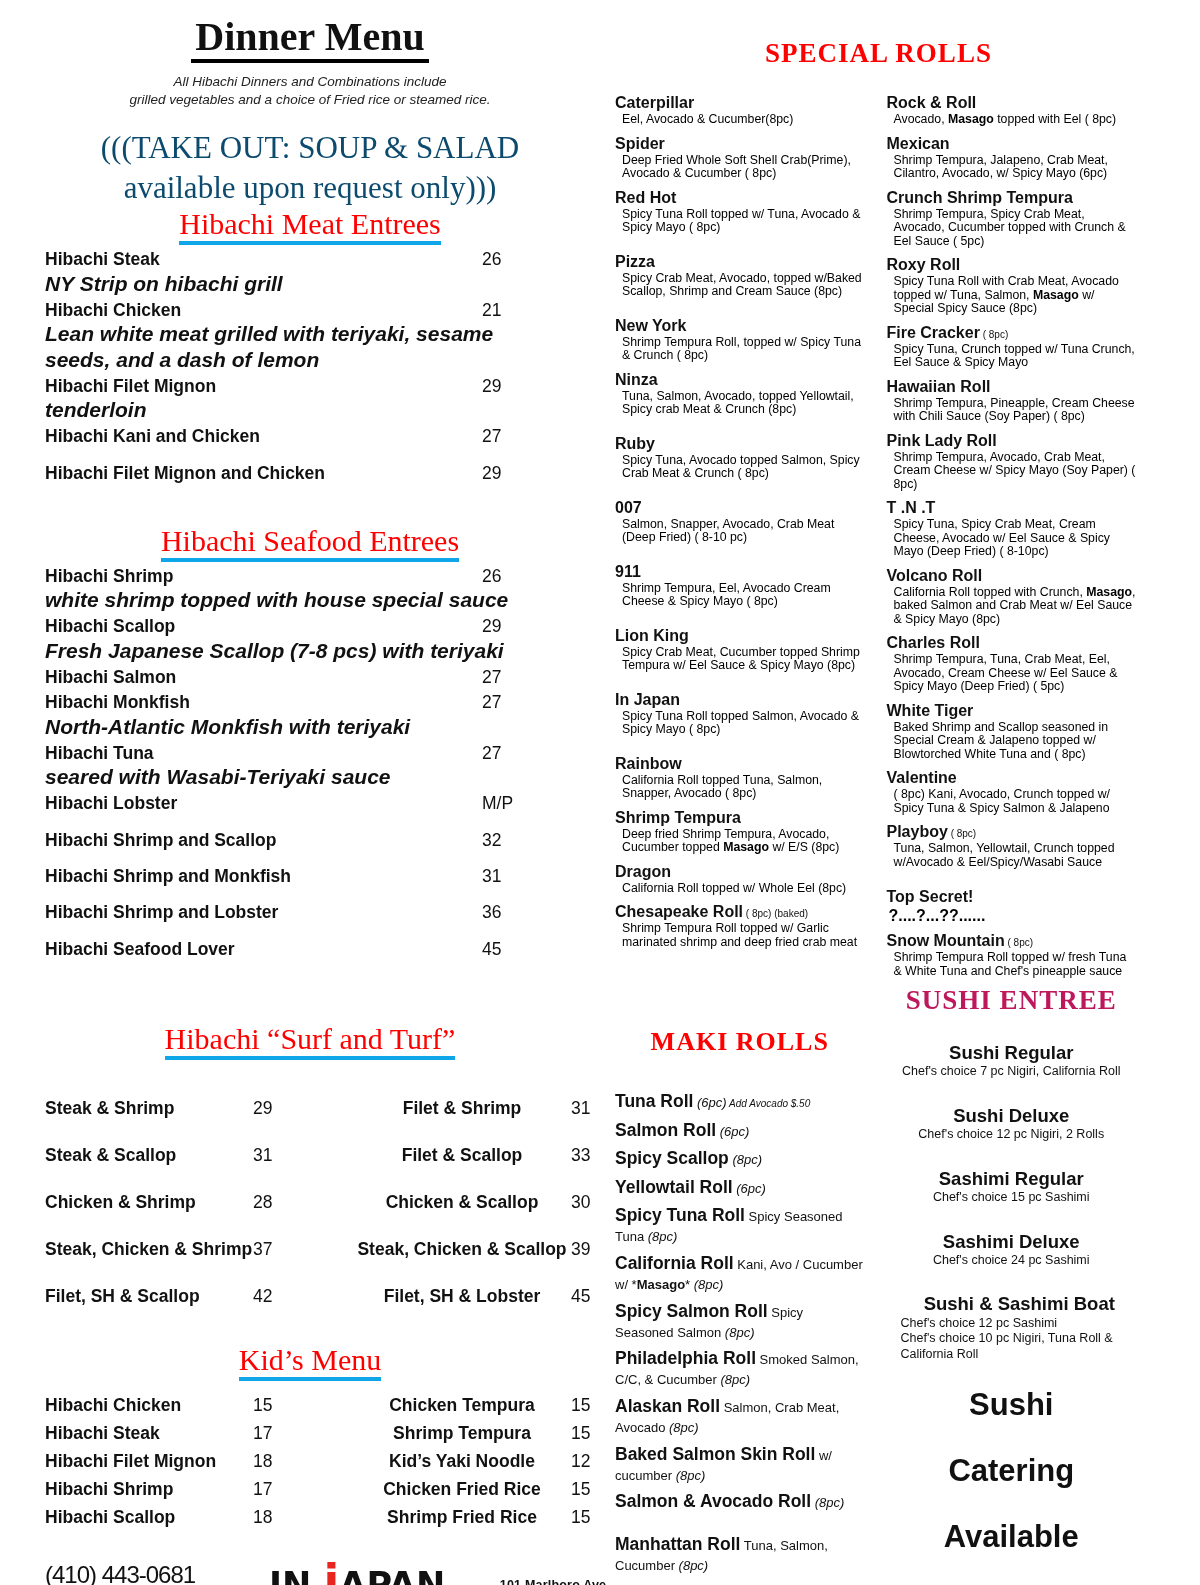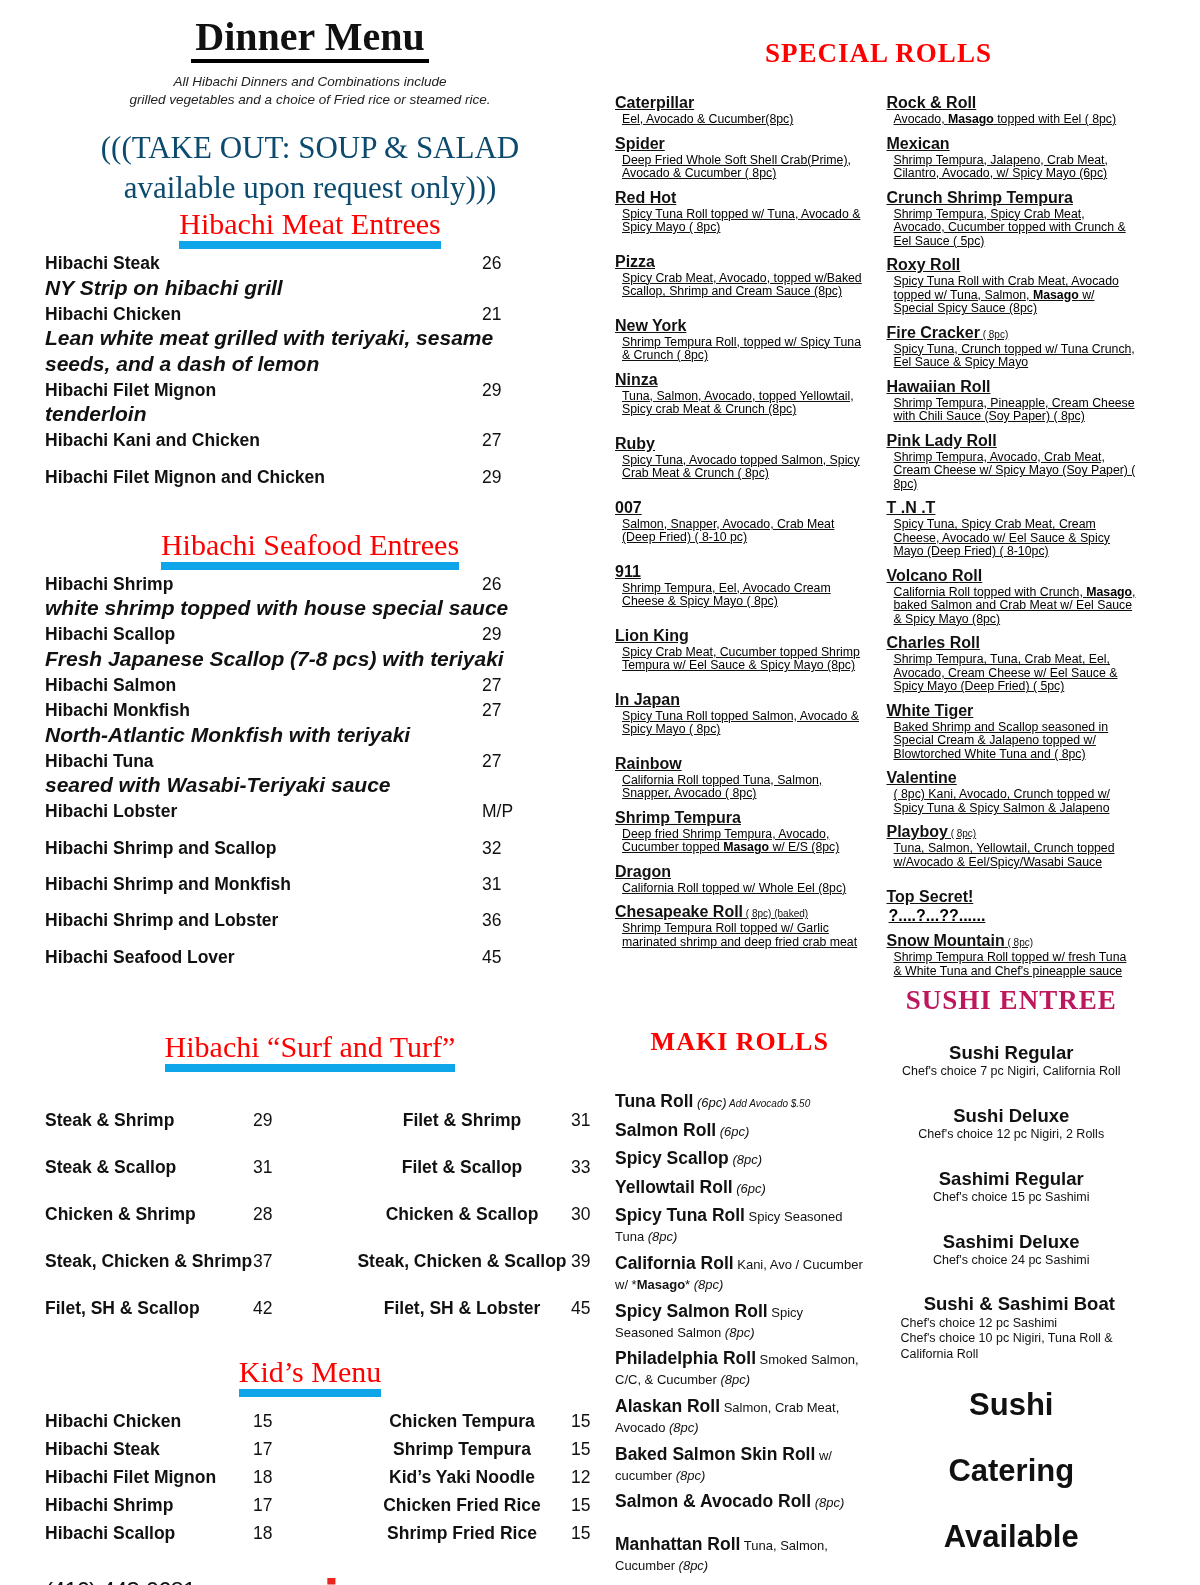--- a/index.html
+++ b/index.html
@@ -7,21 +7,21 @@
   body { width:1200px; height:1585px; overflow:hidden; font-family:"Liberation Sans", sans-serif; color:#111; }
   .page { position:relative; width:1152px; height:1585px; display:flex; }
 
   
   .col-left { width:605px; padding:16px 30px 0 45px; }
   .title-wrap { text-align:center; margin-bottom:10px; }
   .page-title { display:inline-block; font-family:"Liberation Serif", serif; font-weight:700; font-size:40px; border-bottom:4px solid #000; padding:0 4px 1px; line-height:1.05; }
   .subtitle { text-align:center; font-style:italic; font-size:13.5px; line-height:1.3; color:#222; }
   .takeout { margin-top:20px; text-align:center; font-family:"Liberation Serif", serif; font-size:31px; color:#0c4a6e; line-height:1.28; }
   .red-heading { text-align:center; font-family:"Liberation Serif", serif; font-size:30px; color:#ff0000; line-height:1.1; }
-  .red-heading > span { border-bottom:8px solid #0ea5e9; display:inline-block; padding-bottom:1px; }
+  .red-heading > span { border-bottom:4px solid #0ea5e9; display:inline-block; padding-bottom:1px; }
 
   .entree-list { margin-top:4px; width:505px; }
   .e-row { display:flex; align-items:baseline; }
   .e-name { flex:1; font-weight:700; font-size:17.5px; line-height:1.22; }
   .e-price { width:68px; font-size:17.5px; line-height:1.22; }
   .e-desc { font-style:italic; font-size:21px; line-height:1.2;font-weight:bold; }
   .e-item { margin-bottom:4px; }
   .e-item.no-desc { margin-bottom:15px; }
 
   .seafood-heading { margin-top:40px; }
@@ -51,21 +51,21 @@
   .f-tagline { font-weight:700; font-size:13.5px; margin-top:2px; text-align:right; }
   .f-address { margin-left:12px; margin-top:16px; font-size:12.5px; font-weight:700; line-height:1.35; letter-spacing:0.2px; }
 
   
   .col-right { flex:1; padding-top:38px; }
   .sr-heading { text-align:center; font-family:"Liberation Serif", serif; font-weight:700; font-size:27px; color:#ff0000; letter-spacing:1px; }
   .rolls-wrap { display:flex; margin-top:24px; }
   .rolls-col { width:50%; }
   .rolls-col.c1 { padding:0 14px 0 10px; }
   .rolls-col.c2 { padding:0 16px 0 8px; }
-  .r-item { margin-bottom:7px;text-decoration:underline; }
+  .r-item { margin-bottom:7px; }
   .r-name { font-weight:700; font-size:16px; line-height:1.25; }
   .r-suffix { font-weight:400; font-size:10px; }
   .r-desc { font-size:12.3px; line-height:1.1; padding-left:7px; color:#000; }
   .r-desc.bold { font-weight:700; font-size:16px; padding-left:2px; }
   .r-item.gap { margin-bottom:17px; }
 
   .lower-wrap { display:flex; }
   .maki-col { width:50%; padding:0 14px 0 10px; }
   .sushi-col { width:50%; padding:0 14px 0 6px; }
   .maki-heading { margin-top:42px; text-align:center; font-family:"Liberation Serif", serif; font-weight:700; font-size:26px; color:#ff0000; letter-spacing:1px; }

